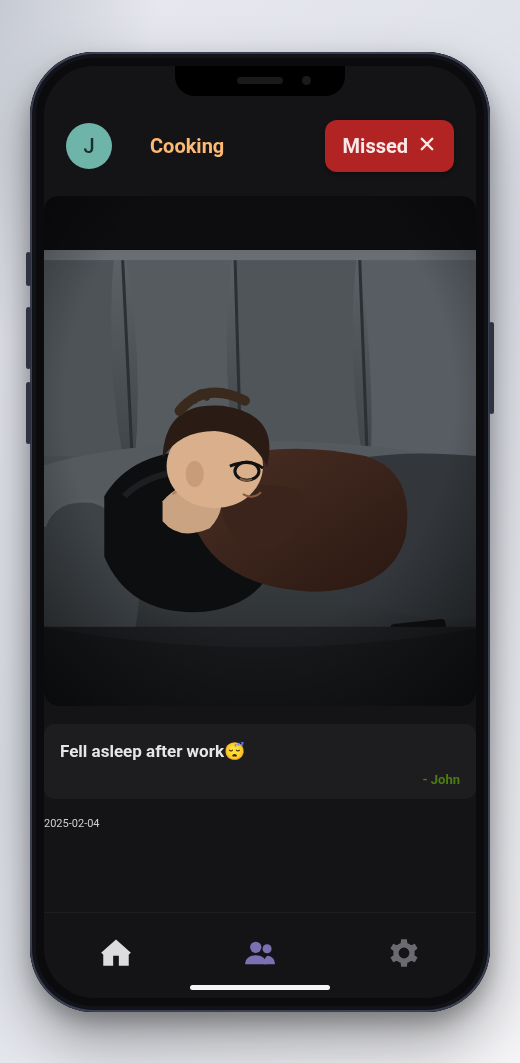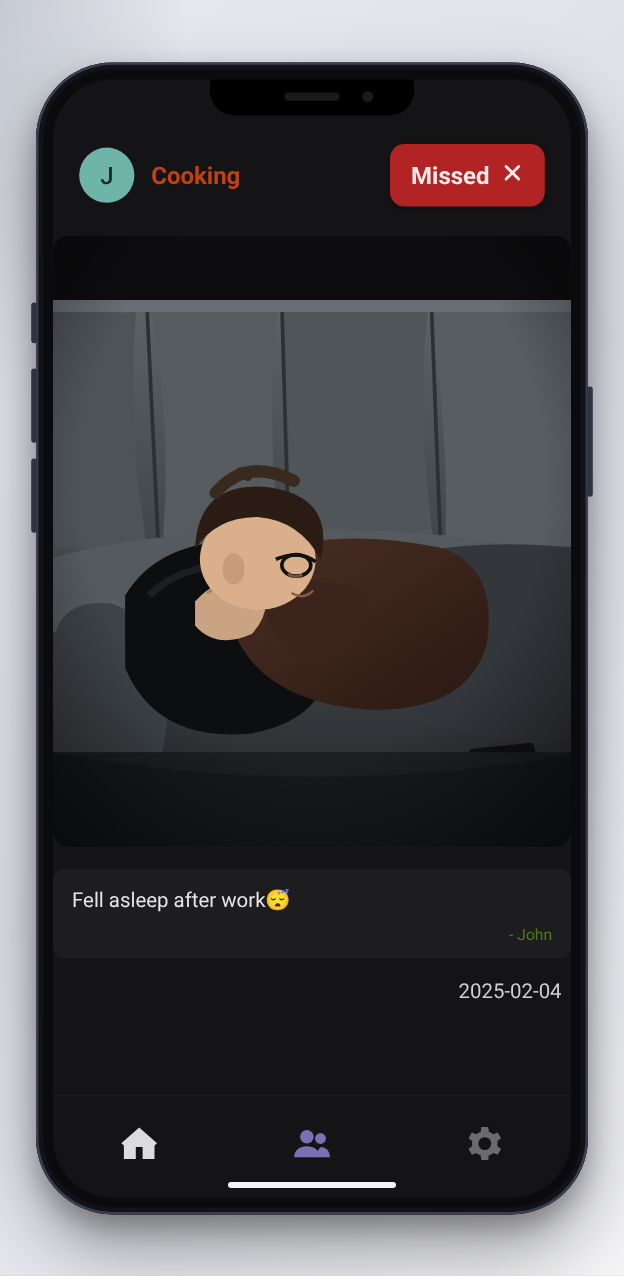--- a/index.html
+++ b/index.html
@@ -85,21 +85,21 @@
     padding: 10px 22px 10px 22px;
     flex:0 0 auto;
   }
   .header-left { display:flex; align-items:center; gap:14px; }
   .avatar {
     width:46px; height:46px; border-radius:50%;
     background:#6fb4a8;
     display:flex; align-items:center; justify-content:center;
     color:#17302b; font-size:20px; font-weight:500;
   }
-  .header-title { color:#c2410c; font-size:20px; font-weight:700; }
+  .header-title { color:#fdba74; font-size:20px; font-weight:700;margin-left:24px; }
 
   .missed-badge {
     background:#b22323;
     color:#fbe9e9;
     border-radius:12px;
     padding: 14px 18px;
     display:flex; align-items:center; gap:10px;
     font-size:20px; font-weight:700;
     box-shadow: 0 2px 4px rgba(0,0,0,0.3);
     margin-left: 36px;
@@ -122,26 +122,27 @@
     position:relative;
     background:#2b2b2f;
   }
   .photo-wrap svg { width:100%; height:100%; display:block; }
 
   .note-card {
     margin: 18px 0 0 0;
     background: rgba(255,255,255,0.04);
     border-radius: 10px;
     padding: 16px 16px 12px 16px;
+    font-weight: bold;
   }
   .note-text { color:#e6e6e8; font-size:17px; line-height:1.3; }
   .note-author { color:#4d7c0f; font-size:13px; text-align:right; margin-top:10px; }
 
   .date-row {
-    color:#cfcfd2; font-size:17px; text-align:right;
+    color:#cfcfd2; font-size:11px; text-align:left;
     padding: 18px 8px 0 0;
   }
 
   
   .bottom-nav {
     flex:0 0 auto;
     height: 86px;
     border-top: 1px solid rgba(255,255,255,0.04);
     display:flex;
   }

